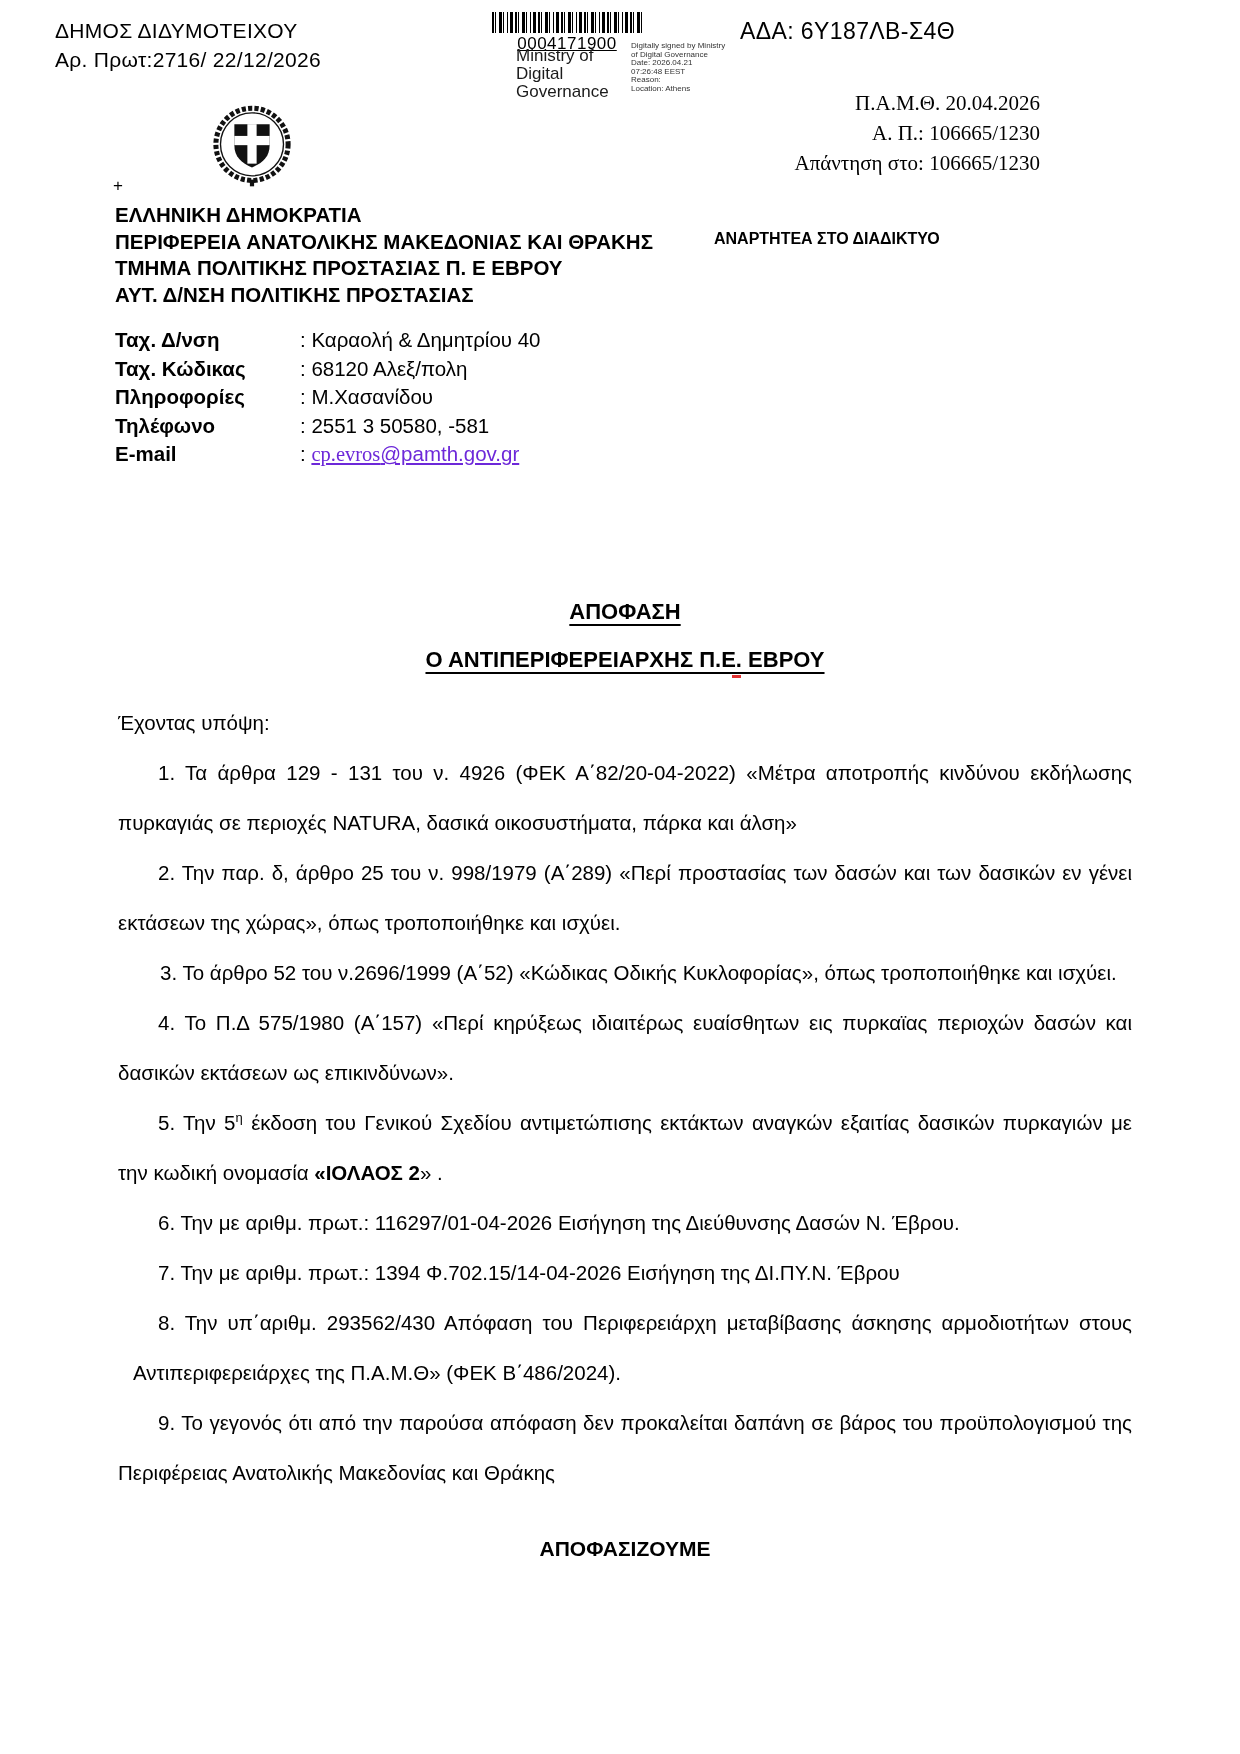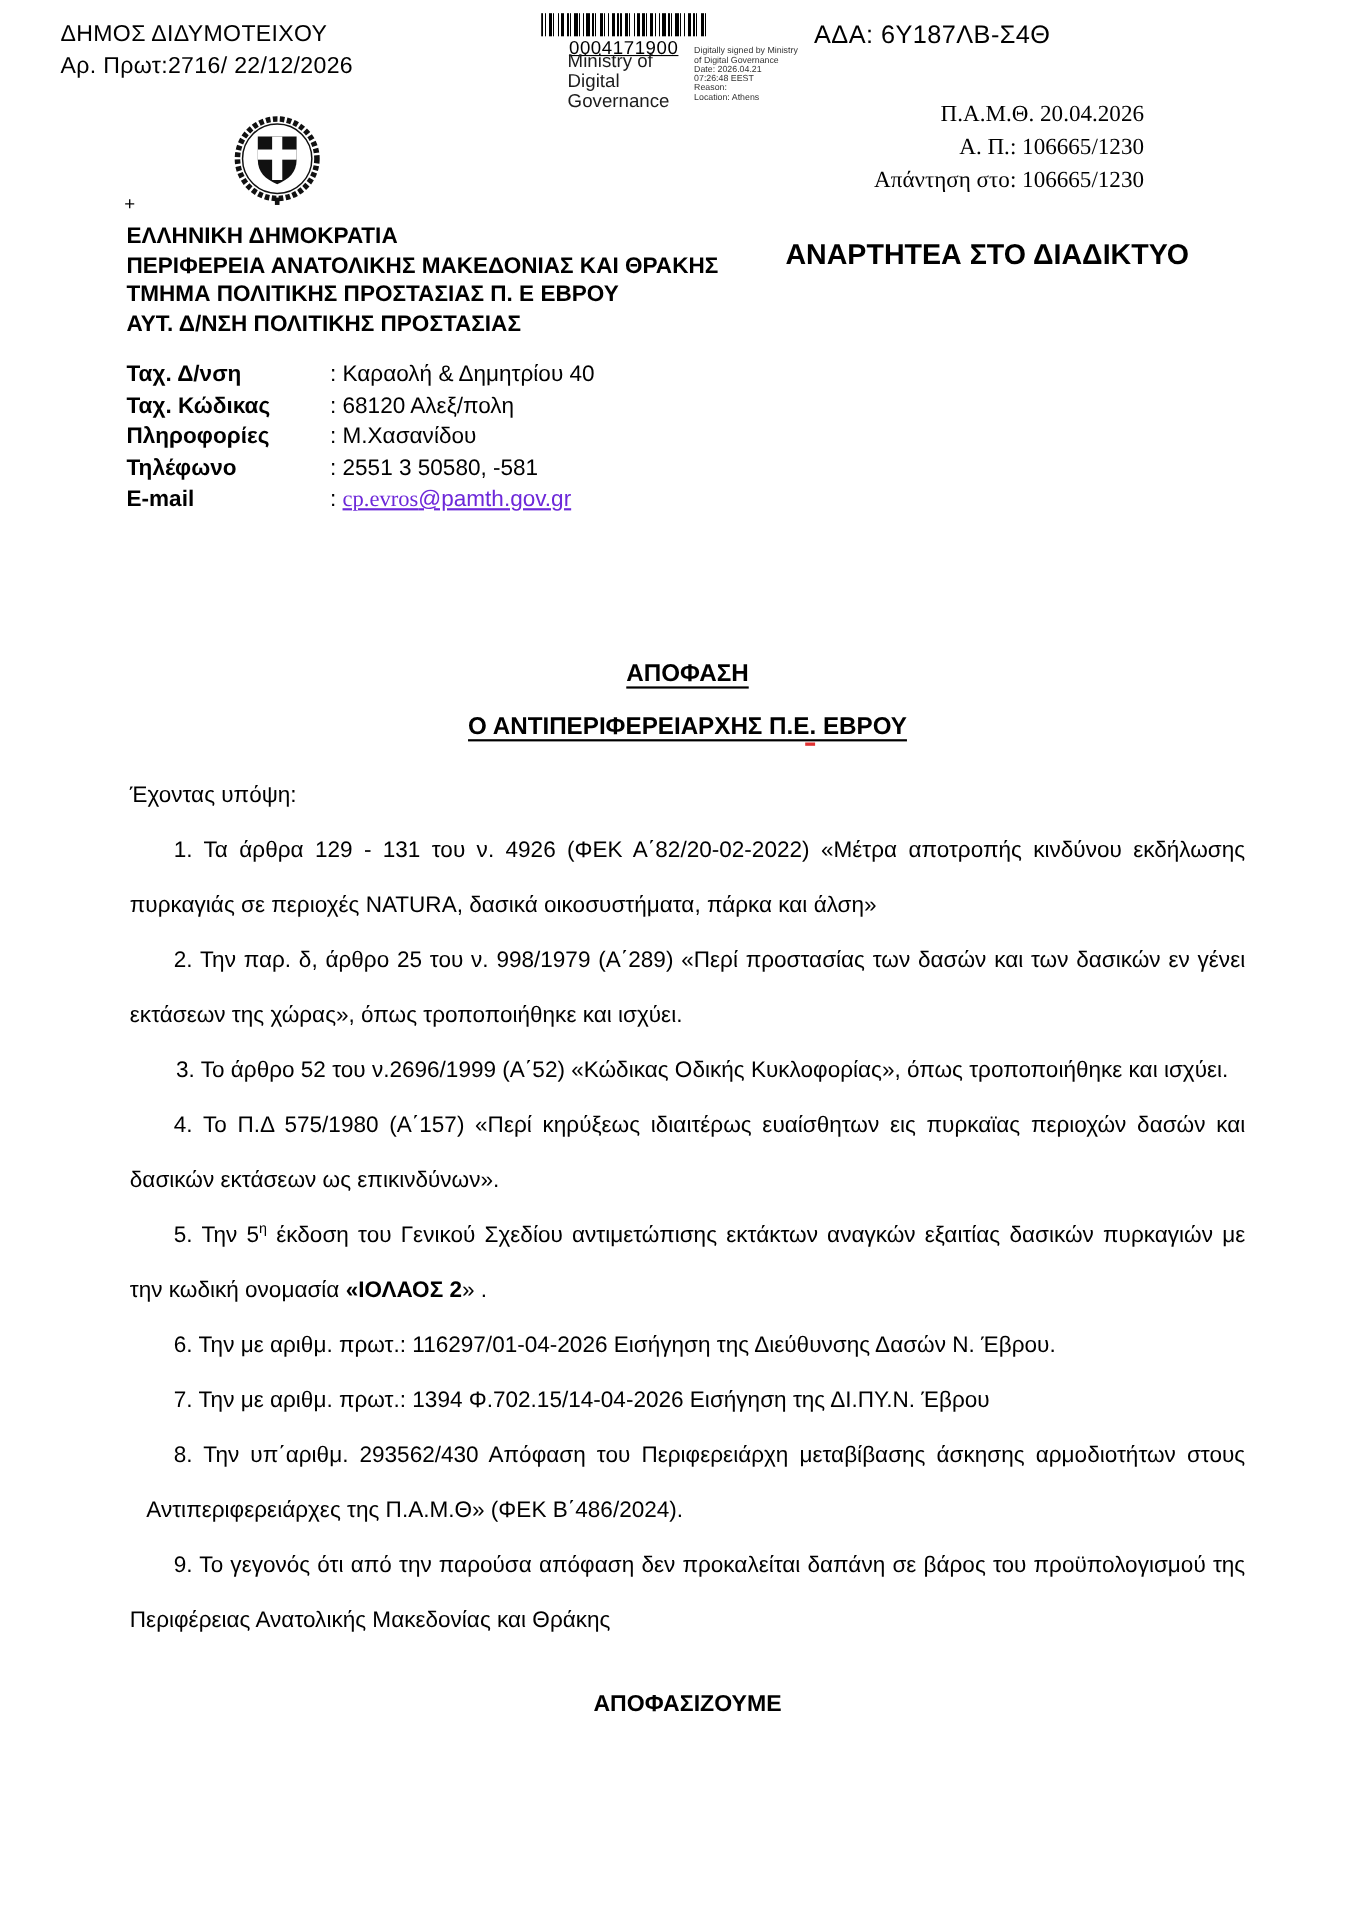--- a/index.html
+++ b/index.html
@@ -29,21 +29,21 @@
   .ada{position:absolute;left:740px;top:18px;font-size:23px;letter-spacing:.4px;}
   .refblock{
     position:absolute;right:200px;top:88px;text-align:right;
     font-family:"Liberation Serif", serif;font-size:21px;line-height:30px;
   }
   
   .emblem{position:absolute;left:210px;top:102px;width:84px;height:88px;}
   .plus{position:absolute;left:113px;top:176px;font-size:17px;}
   
   .org{position:absolute;left:115px;top:202px;font-weight:bold;font-size:20.5px;line-height:26.5px;}
-  .anartitea{position:absolute;left:714px;top:216px;font-weight:bold;font-size:26px;}
+  .anartitea{position:absolute;left:714px;top:230px;font-weight:bold;font-size:16px;}
   
   .contact{position:absolute;left:115px;top:326px;font-size:20.5px;line-height:28.5px;}
   .contact .row{display:flex;}
   .contact .lbl{width:185px;font-weight:bold;}
   .contact .val{white-space:pre;}
   .email-link{color:#6d28d9;text-decoration:underline;cursor:pointer;}
   .email-user{font-family:"Liberation Serif", serif;}
   
   .body{position:absolute;left:118px;top:598px;width:1014px;}
   .title1,.title2{
@@ -139,21 +139,21 @@
 
   <div class="body">
     <p class="title1">ΑΠΟΦΑΣΗ</p>
     <p class="title2">
       <span>Ο ΑΝΤΙΠΕΡΙΦΕΡΕΙΑΡΧΗΣ Π.Ε. ΕΒΡΟΥ</span>
       <span class="spell-mark"></span>
     </p>
     <p class="preamble">Έχοντας υπόψη:</p>
 
     <div class="list">
-      <p>1. Τα άρθρα 129 - 131 του ν. 4926 (ΦΕΚ Α΄82/20-02-2022) «Μέτρα αποτροπής κινδύνου εκδήλωσης πυρκαγιάς σε περιοχές NATURA, δασικά οικοσυστήματα, πάρκα και άλση»</p>
+      <p>1. Τα άρθρα 129 - 131 του ν. 4926 (ΦΕΚ Α΄82/20-04-2022) «Μέτρα αποτροπής κινδύνου εκδήλωσης πυρκαγιάς σε περιοχές NATURA, δασικά οικοσυστήματα, πάρκα και άλση»</p>
       <p>2. Την παρ. δ,  άρθρο 25 του ν. 998/1979 (Α΄289) «Περί προστασίας των δασών και των δασικών εν γένει εκτάσεων της χώρας», όπως τροποποιήθηκε και ισχύει.</p>
       <p class="wrap40">3. Το άρθρο 52 του ν.2696/1999 (Α΄52) «Κώδικας Οδικής Κυκλοφορίας», όπως τροποποιήθηκε και ισχύει.</p>
       <p>4. Το Π.Δ 575/1980 (Α΄157) «Περί κηρύξεως ιδιαιτέρως ευαίσθητων εις πυρκαϊας περιοχών δασών και δασικών εκτάσεων ως επικινδύνων».</p>
       <p><span>5. Την 5</span><sup>η</sup><span> έκδοση του Γενικού Σχεδίου αντιμετώπισης εκτάκτων αναγκών εξαιτίας δασικών πυρκαγιών με την κωδική ονομασία </span><b>«ΙΟΛΑΟΣ 2</b><span>» .</span></p>
       <p>6. Την με αριθμ. πρωτ.: 116297/01-04-2026 Εισήγηση της Διεύθυνσης Δασών Ν. Έβρου.</p>
       <p>7. Την με αριθμ. πρωτ.:  1394 Φ.702.15/14-04-2026  Εισήγηση της ΔΙ.ΠΥ.Ν. Έβρου</p>
       <p class="wrap15">8. Την υπ΄αριθμ. 293562/430 Απόφαση του Περιφερειάρχη μεταβίβασης άσκησης αρμοδιοτήτων στους Αντιπεριφερειάρχες της Π.Α.Μ.Θ» (ΦΕΚ Β΄486/2024).</p>
       <p>9. Το γεγονός ότι από την παρούσα απόφαση δεν προκαλείται δαπάνη σε βάρος του προϋπολογισμού της Περιφέρειας Ανατολικής Μακεδονίας και Θράκης</p>
     </div>
 

